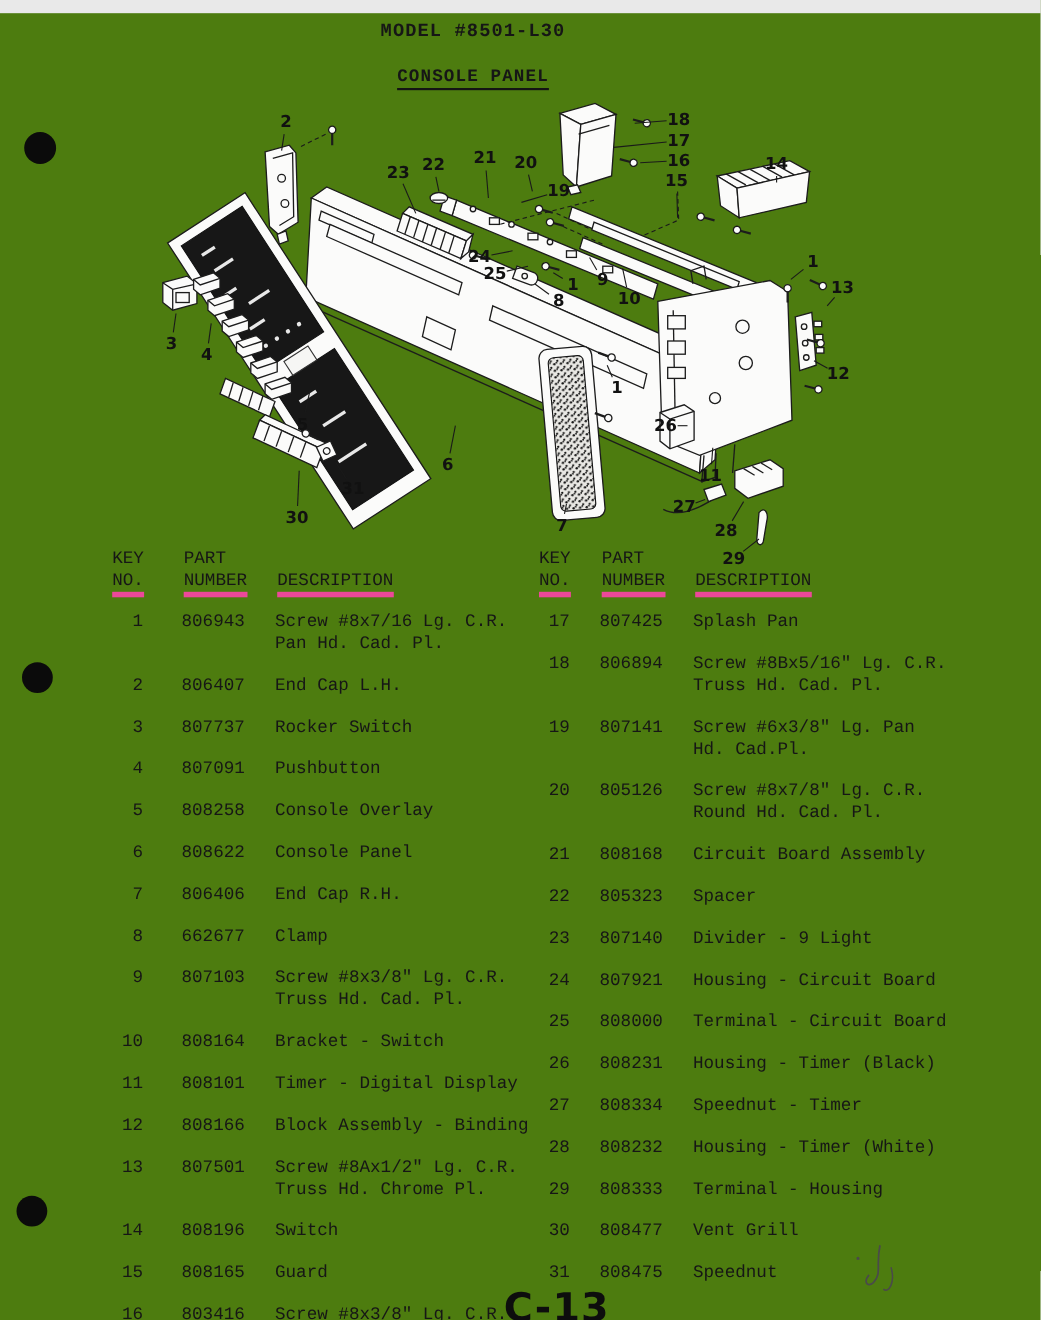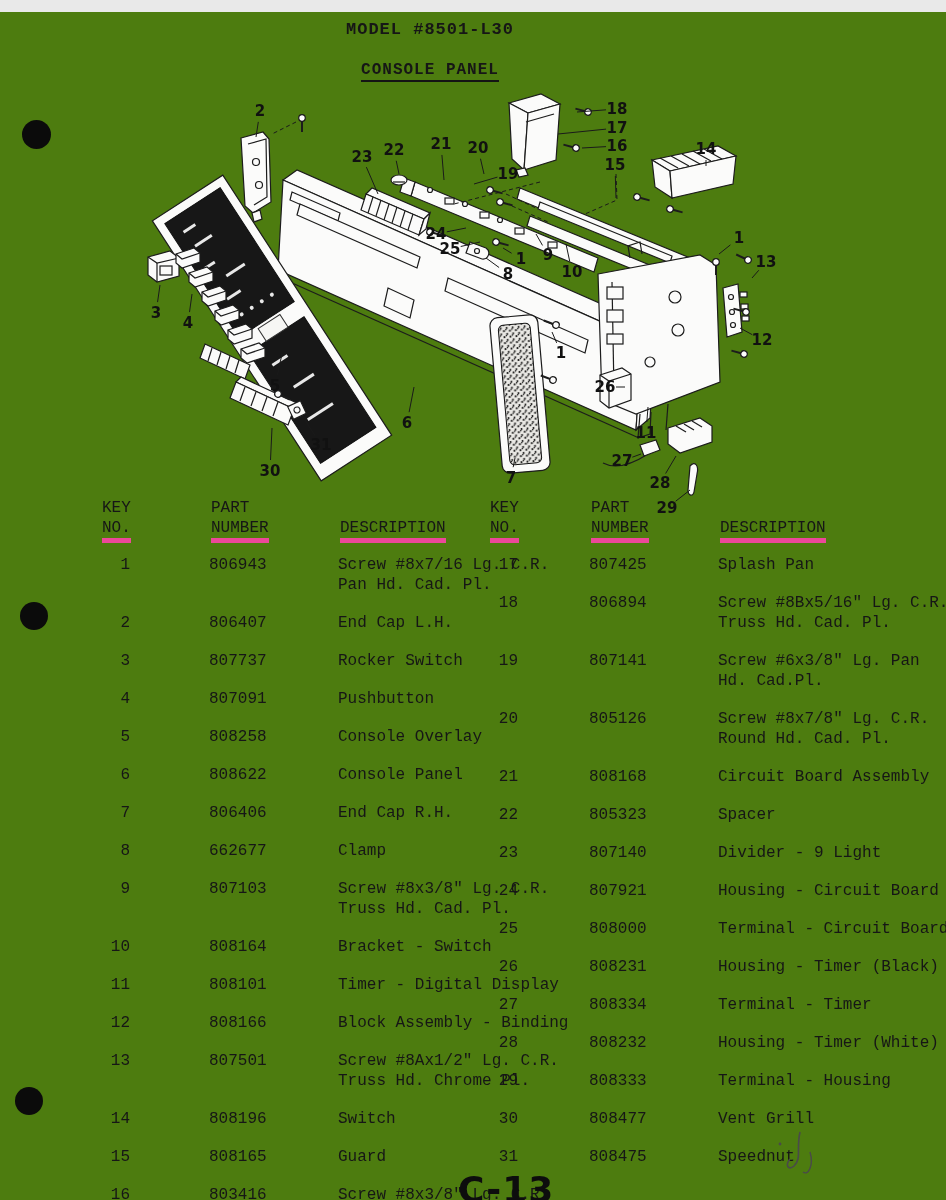--- a/index.html
+++ b/index.html
@@ -25,21 +25,21 @@
   }
   .part-line{stroke:#1c1c1c;stroke-width:1.2;fill:none;}
   .part-fill{fill:#fbfbfa;stroke:#1c1c1c;stroke-width:1.2;}
   .dark{fill:#171717;stroke:#111;}
   .leader{stroke:#1a1a1a;stroke-width:1;}
   .dash{stroke:#1a1a1a;stroke-width:1;stroke-dasharray:4 3;fill:none;}
   .screw circle{fill:#fcfcfc;stroke:#1c1c1c;stroke-width:1.2;}
   .screw line{stroke:#1c1c1c;stroke-width:2;}
   
   .ptable{position:absolute;font-size:16px;line-height:20px;}
-  .ptable .hrow,.ptable .trow{display:flex;align-items:flex-start;gap:44px;}
+  .ptable .hrow,.ptable .trow{display:flex;align-items:flex-start;}
   .ptable .key{flex:0 0 30px;text-align:right;white-space:pre;}
   .ptable .hkey{flex:0 0 30px;text-align:left;padding-left:2px;white-space:pre;}
   .ptable .part{flex:0 0 85px;margin-left:35px;white-space:pre;}
   .ptable .desc{flex:1;white-space:pre;}
   .ptable.right .part{margin-left:27px;}
   .u{border-bottom:5px solid #ec4899;padding-bottom:1px;}
   .thead{margin-bottom:17px;}
   .trow{margin-bottom:18px;}
   
   .page-number{
@@ -609,21 +609,21 @@
 
     <div class="trow">
       <span class="key">26</span>
       <span class="part">808231</span>
       <span class="desc">Housing - Timer (Black)</span>
     </div>
 
     <div class="trow">
       <span class="key">27</span>
       <span class="part">808334</span>
-      <span class="desc">Terminal - Timer</span>
+      <span class="desc">Speednut - Timer</span>
     </div>
 
     <div class="trow">
       <span class="key">28</span>
       <span class="part">808232</span>
       <span class="desc">Housing - Timer (White)</span>
     </div>
 
     <div class="trow">
       <span class="key">29</span>

